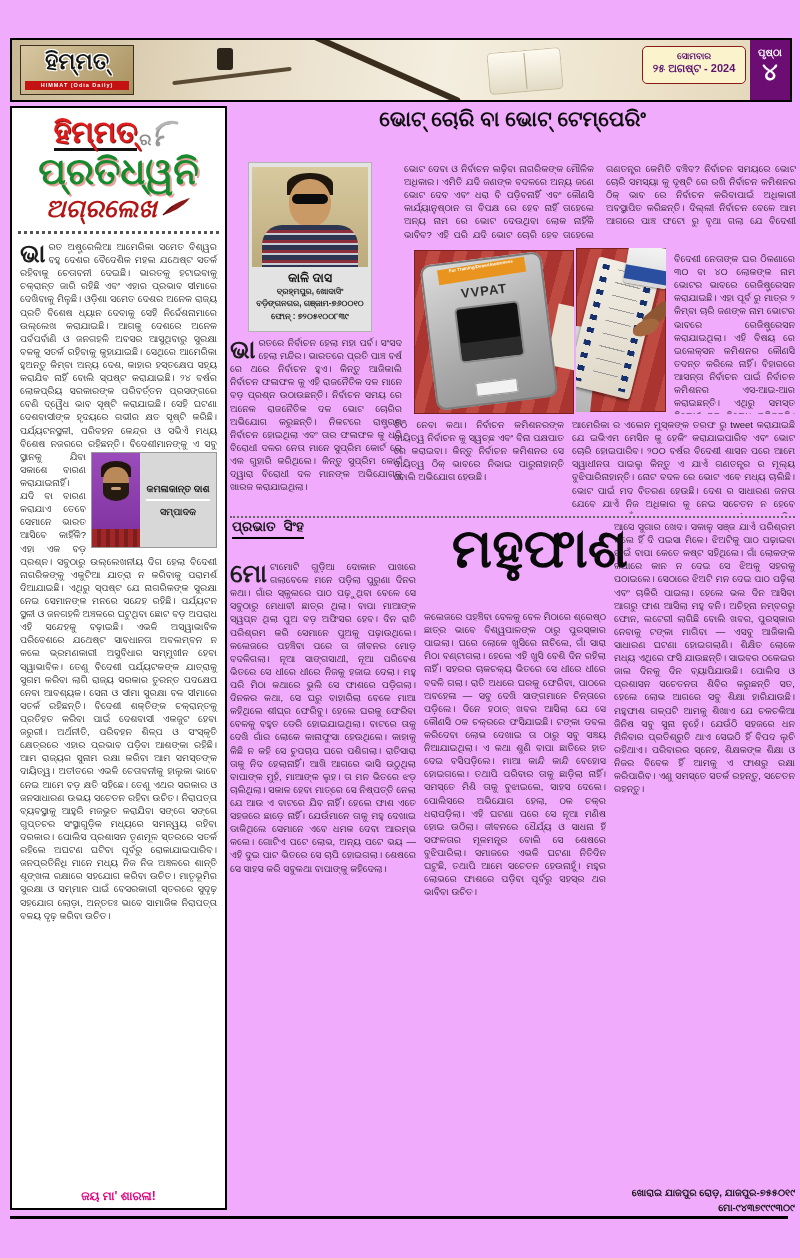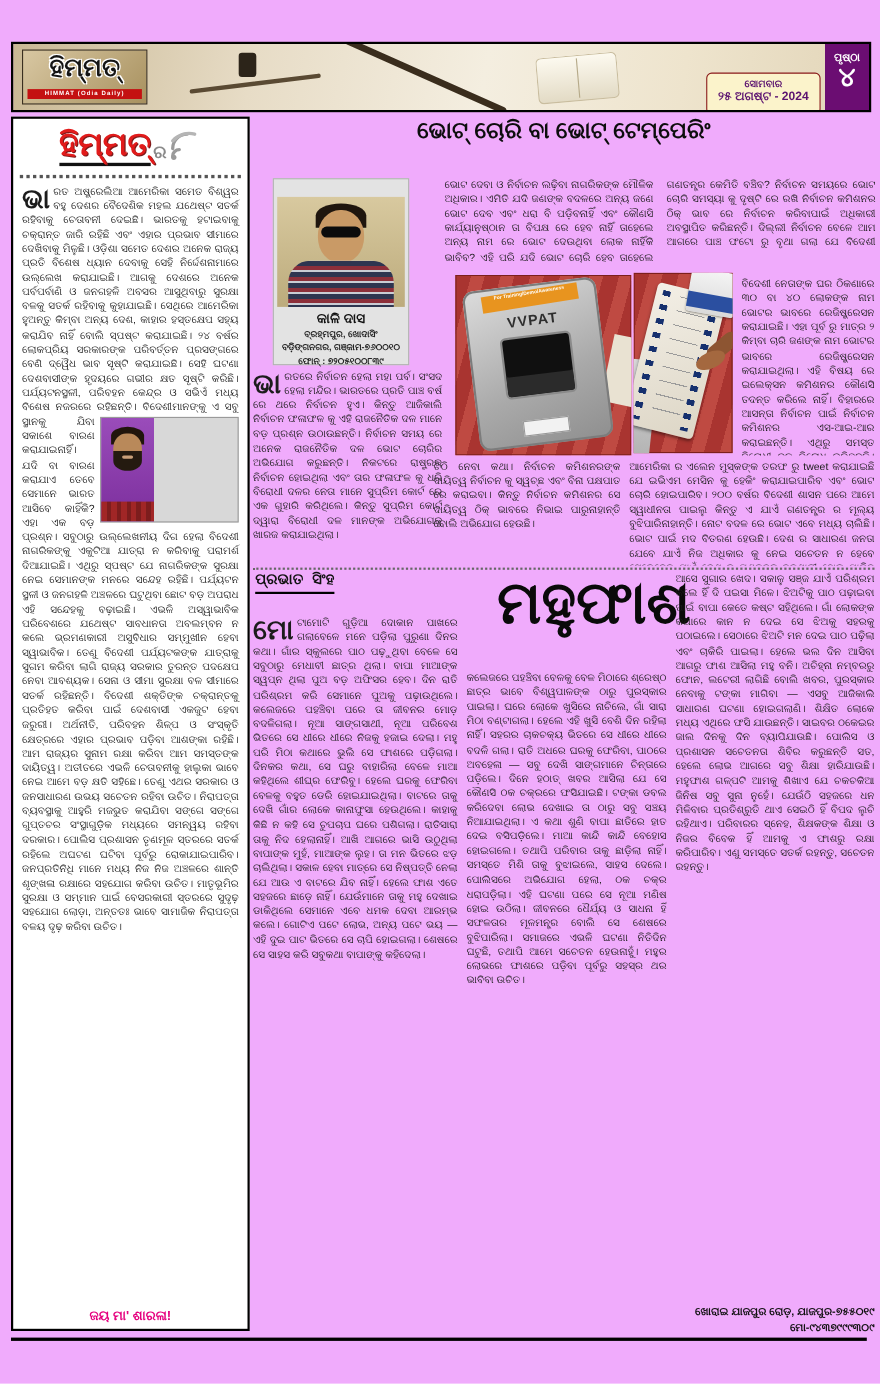--- a/index.html
+++ b/index.html
@@ -15,21 +15,21 @@
     border-radius:5px;transform:rotate(-5deg);box-shadow:inset 0 0 0 1px #c9bd9f;}
   .mh-book:after{content:"";position:absolute;left:50%;top:3px;bottom:3px;width:1px;background:#b5a988;}
   .mh-logo{position:absolute;left:8px;top:5px;width:112px;height:48px;border:1px solid #3a2f20;
     background:linear-gradient(135deg,#d8c7a2,#a8915f);text-align:center;}
   .mh-logo-txt{font-size:23px;font-weight:900;color:#151515;line-height:30px;
     text-shadow:-1px -1px 0 #fff,1px -1px 0 #fff,-1px 1px 0 #fff,1px 1px 0 #fff;}
   .mh-logo-strip{position:absolute;left:4px;right:4px;bottom:4px;height:9px;background:#c41111;color:#fff;
     font-size:5.5px;line-height:9px;letter-spacing:1px;font-weight:bold;}
   .mh-title{position:absolute;left:398px;top:4px;width:246px;text-align:center;font-size:40px;line-height:52px;
     font-weight:900;color:#9b1111;text-shadow:1px 1px 0 #d9c9a6;}
-  .mh-date{position:absolute;right:44px;top:26px;width:102px;height:36px;background:#fbf3cb;border:1px solid #8a1a1a;
+  .mh-date{position:absolute;right:44px;top:6px;width:102px;height:36px;background:#fbf3cb;border:1px solid #8a1a1a;
     border-radius:5px;text-align:center;color:#5b1370;}
   .mh-date-day{font-size:9px;font-weight:bold;margin-top:4px;}
   .mh-date-full{font-size:11px;font-weight:bold;}
   .mh-page{position:absolute;right:0;top:0;bottom:0;width:40px;background:#6b0d72;color:#fff;text-align:center;}
   .mh-page-label{font-size:10px;font-weight:bold;margin-top:7px;}
   .mh-page-num{font-size:24px;font-weight:900;line-height:26px;}
   
   .sidebar{position:absolute;left:10px;top:106px;width:213px;height:1100px;border:2px solid #000;background:#fff;}
   .sb-logo{text-align:center;padding-top:8px;}
   .sb-row1{display:flex;align-items:flex-end;justify-content:center;gap:2px;}
@@ -51,21 +51,21 @@
   .ed-shirt{position:absolute;bottom:0;left:0;right:0;height:18px;background:repeating-linear-gradient(90deg,#a12626 0 5px,#7d1d1d 5px 9px);}
   .ed-label{flex:1;text-align:center;display:flex;flex-direction:column;justify-content:center;gap:4px;}
   .ed-name{font-size:9.5px;font-weight:bold;color:#111;}
   .ed-divider{height:2px;background:#fff;margin:0 6px;}
   .ed-role{font-size:9.5px;font-weight:bold;color:#222;}
   .sb-close{position:absolute;bottom:5px;left:0;right:0;text-align:center;color:#e5007e;font-weight:bold;font-size:12px;}
   
   .a1-headline{position:absolute;left:230px;top:106px;width:565px;text-align:center;
     font-size:21px;font-weight:900;color:#0d0d0d;line-height:1.25;}
   .a1-author{position:absolute;left:248px;top:162px;width:124px;height:170px;background:#e3e3e3;
-    border:1px solid #b2b2b2;padding:16px 3px 0 3px;text-align:center;box-sizing:border-box;}
+    border:1px solid #b2b2b2;padding:4px 3px 0 3px;text-align:center;box-sizing:border-box;}
   .p1{position:relative;height:100px;overflow:hidden;background:linear-gradient(#d8c99f,#bcab7c);}
   .p1-hair{position:absolute;left:50%;top:6px;transform:translateX(-50%);width:46px;height:22px;background:#1f160e;border-radius:50% 50% 0 0;}
   .p1-head{position:absolute;left:50%;top:12px;transform:translateX(-50%);width:42px;height:48px;background:#c99a66;border-radius:48%;}
   .p1-glasses{position:absolute;left:50%;top:27px;transform:translateX(-50%);width:36px;height:10px;background:#0c0c0c;border-radius:5px;}
   .p1-shirt{position:absolute;bottom:0;left:50%;transform:translateX(-50%);width:96px;height:42px;border-radius:20px 20px 0 0;
     background:repeating-linear-gradient(180deg,#2e3550 0 5px,#8c2f3a 5px 8px,#c9ccd4 8px 10px);}
   .a1-name{font-size:12.5px;font-weight:bold;margin-top:4px;color:#111;}
   .a1-line{font-size:8.2px;line-height:1.5;color:#222;font-weight:bold;}
   .tblock{position:absolute;font-size:9.5px;line-height:1.38;text-align:justify;overflow:hidden;color:#1c1c1c;}
   .a1-blockA{left:404px;top:162px;width:392px;height:88px;column-count:2;column-gap:12px;}
@@ -145,33 +145,48 @@
           <svg class="icon-svg" width="30" height="28" viewBox="0 0 30 28">
             <g fill="none" stroke="#9a9a9a" stroke-width="3" stroke-linecap="round">
               <path d="M4 24 a6 6 0 0 1 6 -6"></path>
               <path d="M4 17 a13 13 0 0 1 13 -13"></path>
               <path d="M4 10 a20 20 0 0 1 20 -6" stroke="#b5b5b5"></path>
             </g>
             <circle cx="5" cy="25" r="2.4" fill="#9a9a9a"></circle>
           </svg>
         </span>
       </div>
+      <div class="sb-pratidhwani">ପ୍ରତିଧ୍ୱନି</div>
+      <div>
+        <span class="sb-agralekha">ଅଗ୍ରଲେଖ</span>
+        <span>
+          <svg class="icon-svg" width="30" height="20" viewBox="0 0 30 20">
+            <path d="M2 18 C10 16 22 10 29 1 C22 3 12 7 6 13 Z" fill="#8a1a1a"></path>
+            <path d="M2 18 L12 9" stroke="#5c0f0f" stroke-width="1.4" fill="none"></path>
+          </svg>
+        </span>
+      </div>
       <div class="sb-dots"></div>
     </div>
     <div class="sb-text">
       <span class="dropcap">ଭା</span>
       <span>ରତ ଅଷ୍ଟ୍ରେଲିଆ ଆମେରିକା ସମେତ ବିଶ୍ୱର ବହୁ ଦେଶର ବୈଦେଶିକ ମହଲ ଯଥେଷ୍ଟ ସତର୍କ ରହିବାକୁ ଚେତାବନୀ ଦେଇଛି। ଭାରତକୁ ହଟାଇବାକୁ ଚକ୍ରାନ୍ତ ଜାରି ରହିଛି ଏବଂ ଏହାର ପ୍ରଭାବ ସୀମାରେ ଦେଖିବାକୁ ମିଳୁଛି। ଓଡ଼ିଶା ସମେତ ଦେଶର ଅନେକ ରାଜ୍ୟ ପ୍ରତି ବିଶେଷ ଧ୍ୟାନ ଦେବାକୁ ସେହି ନିର୍ଦ୍ଦେଶନାମାରେ ଉଲ୍ଲେଖ କରାଯାଇଛି। ଆଗକୁ ଦେଶରେ ଅନେକ ପର୍ବପର୍ବାଣି ଓ ଜନଗହଳି ଅବସର ଆସୁଥିବାରୁ ସୁରକ୍ଷା ବଳକୁ ସତର୍କ ରହିବାକୁ କୁହାଯାଇଛି। ସେଥିରେ ଆମେରିକା ହୁଅନ୍ତୁ କିମ୍ବା ଅନ୍ୟ ଦେଶ, କାହାର ହସ୍ତକ୍ଷେପ ସହ୍ୟ କରାଯିବ ନାହିଁ ବୋଲି ସ୍ପଷ୍ଟ କରାଯାଇଛି। ୨୪ ବର୍ଷର ଲୋକପ୍ରିୟ ସରକାରଙ୍କ ପରିବର୍ତ୍ତନ ପ୍ରସଙ୍ଗରେ ବେଣି ଦ୍ୱୈଧ ଭାବ ସୃଷ୍ଟି କରାଯାଇଛି। ସେହି ଘଟଣା ଦେଶବାସୀଙ୍କ ହୃଦୟରେ ଗଭୀର କ୍ଷତ ସୃଷ୍ଟି କରିଛି। ପର୍ଯ୍ୟଟନସ୍ଥଳୀ, ପରିବହନ କେନ୍ଦ୍ର ଓ ସଭିଏଁ ମଧ୍ୟ ବିଶେଷ ନଜରରେ ରହିଛନ୍ତି। ବିଦେଶୀମାନଙ୍କୁ ଏ ସବୁ ସ୍ଥାନକୁ ଯିବା</span>
       <span class="ed-card">
         <span class="ed-photo">
           <span class="ed-hair"></span>
           <span class="ed-face"></span>
           <span class="ed-beard"></span>
           <span class="ed-mouth"></span>
           <span class="ed-shirt"></span>
         </span>
+        <span class="ed-label">
+          <span class="ed-name">କମଳାକାନ୍ତ ଦାଶ</span>
+          <span class="ed-divider"></span>
+          <span class="ed-role">ସମ୍ପାଦକ</span>
+        </span>
       </span>
       <span>ସକାଶେ ବାରଣ କରାଯାଇନାହିଁ। ଯଦି ବା ବାରଣ କରାଯାଏ ତେବେ ସେମାନେ ଭାରତ ଆସିବେ କାହିଁକି? ଏହା ଏକ ବଡ଼ ପ୍ରଶ୍ନ। ସବୁଠାରୁ ଉଲ୍ଲେଖନୀୟ ଦିଗ ହେଲା ବିଦେଶୀ ନାଗରିକଙ୍କୁ ଏକୁଟିଆ ଯାତ୍ରା ନ କରିବାକୁ ପରାମର୍ଶ ଦିଆଯାଇଛି। ଏଥିରୁ ସ୍ପଷ୍ଟ ଯେ ନାଗରିକଙ୍କ ସୁରକ୍ଷା ନେଇ ସେମାନଙ୍କ ମନରେ ସନ୍ଦେହ ରହିଛି। ପର୍ଯ୍ୟଟନ ସ୍ଥଳୀ ଓ ଜନଗହଳି ଅଞ୍ଚଳରେ ଘଟୁଥିବା ଛୋଟ ବଡ଼ ଅପରାଧ ଏହି ସନ୍ଦେହକୁ ବଢ଼ାଇଛି। ଏଭଳି ଅସ୍ୱାଭାବିକ ପରିବେଶରେ ଯଥେଷ୍ଟ ସାବଧାନତା ଅବଲମ୍ବନ ନ କଲେ ଭ୍ରମଣକାରୀ ଅସୁବିଧାର ସମ୍ମୁଖୀନ ହେବା ସ୍ୱାଭାବିକ। ତେଣୁ ବିଦେଶୀ ପର୍ଯ୍ୟଟକଙ୍କ ଯାତ୍ରାକୁ ସୁଗମ କରିବା ଲାଗି ରାଜ୍ୟ ସରକାର ତୁରନ୍ତ ପଦକ୍ଷେପ ନେବା ଆବଶ୍ୟକ। ସେନା ଓ ସୀମା ସୁରକ୍ଷା ବଳ ସୀମାରେ ସତର୍କ ରହିଛନ୍ତି। ବିଦେଶୀ ଶକ୍ତିଙ୍କ ଚକ୍ରାନ୍ତକୁ ପ୍ରତିହତ କରିବା ପାଇଁ ଦେଶବାସୀ ଏକଜୁଟ ହେବା ଜରୁରୀ। ଅର୍ଥନୀତି, ପରିବହନ ଶିଳ୍ପ ଓ ସଂସ୍କୃତି କ୍ଷେତ୍ରରେ ଏହାର ପ୍ରଭାବ ପଡ଼ିବା ଆଶଙ୍କା ରହିଛି। ଆମ ରାଜ୍ୟର ସୁନାମ ରକ୍ଷା କରିବା ଆମ ସମସ୍ତଙ୍କ ଦାୟିତ୍ୱ। ଅତୀତରେ ଏଭଳି ଚେତାବନୀକୁ ହାଲୁକା ଭାବେ ନେଇ ଆମେ ବଡ଼ କ୍ଷତି ସହିଛେ। ତେଣୁ ଏଥର ସରକାର ଓ ଜନସାଧାରଣ ଉଭୟ ସଚେତନ ରହିବା ଉଚିତ। ନିରାପତ୍ତା ବ୍ୟବସ୍ଥାକୁ ଆହୁରି ମଜଭୁତ କରାଯିବା ସଙ୍ଗେ ସଙ୍ଗେ ଗୁପ୍ତଚର ସଂସ୍ଥାଗୁଡ଼ିକ ମଧ୍ୟରେ ସମନ୍ୱୟ ରହିବା ଦରକାର। ପୋଲିସ ପ୍ରଶାସନ ତୃଣମୂଳ ସ୍ତରରେ ସତର୍କ ରହିଲେ ଅଘଟଣ ଘଟିବା ପୂର୍ବରୁ ରୋକାଯାଇପାରିବ। ଜନପ୍ରତିନିଧି ମାନେ ମଧ୍ୟ ନିଜ ନିଜ ଅଞ୍ଚଳରେ ଶାନ୍ତି ଶୃଙ୍ଖଳା ରକ୍ଷାରେ ସହଯୋଗ କରିବା ଉଚିତ। ମାତୃଭୂମିର ସୁରକ୍ଷା ଓ ସମ୍ମାନ ପାଇଁ ବେସରକାରୀ ସ୍ତରରେ ସୁଦୃଢ଼ ସହଯୋଗ ଲୋଡ଼ା, ଅନ୍ତତଃ ଭାବେ ସାମାଜିକ ନିରାପତ୍ତା ବଳୟ ଦୃଢ଼ କରିବା ଉଚିତ।</span>
     </div>
     <div class="sb-close">ଜୟ ମା' ଶାରଳା!</div>
   </div>
 
   <div class="a1-headline">ଭୋଟ୍ ଚୋରି ବା ଭୋଟ୍ ଟେମ୍ପେରିଂ</div>
 
   <div class="a1-author">
     <div class="p1">

